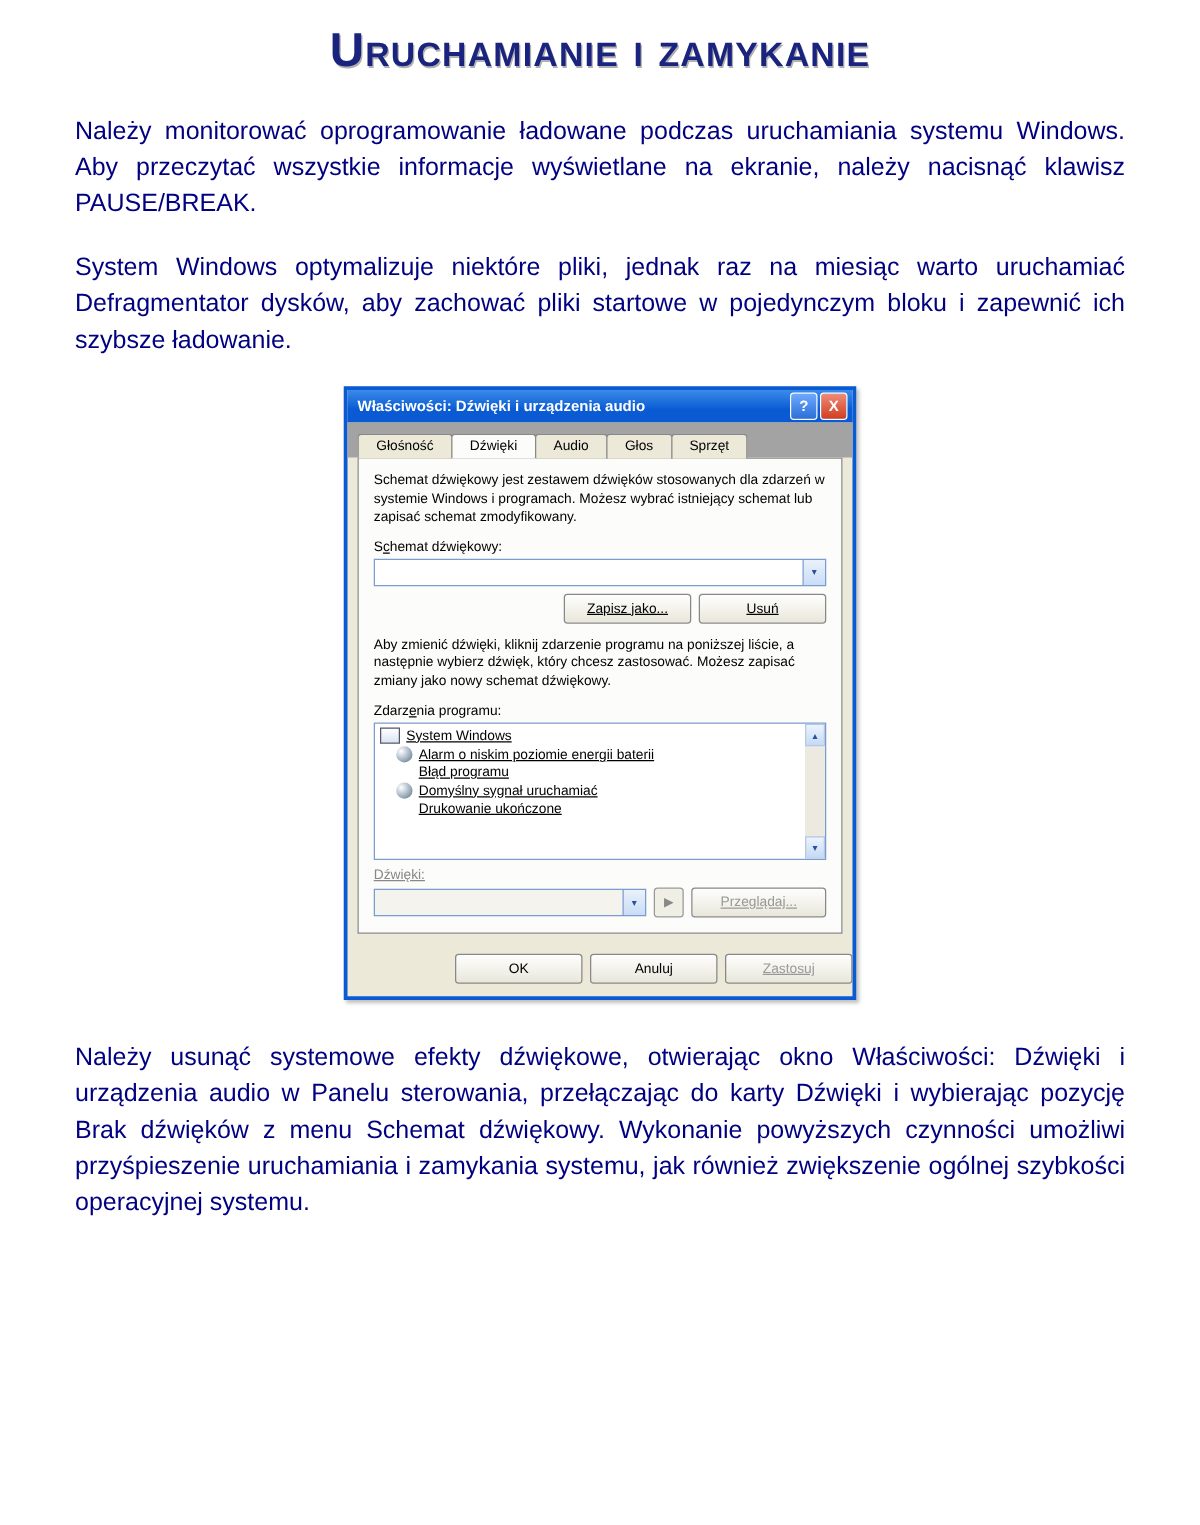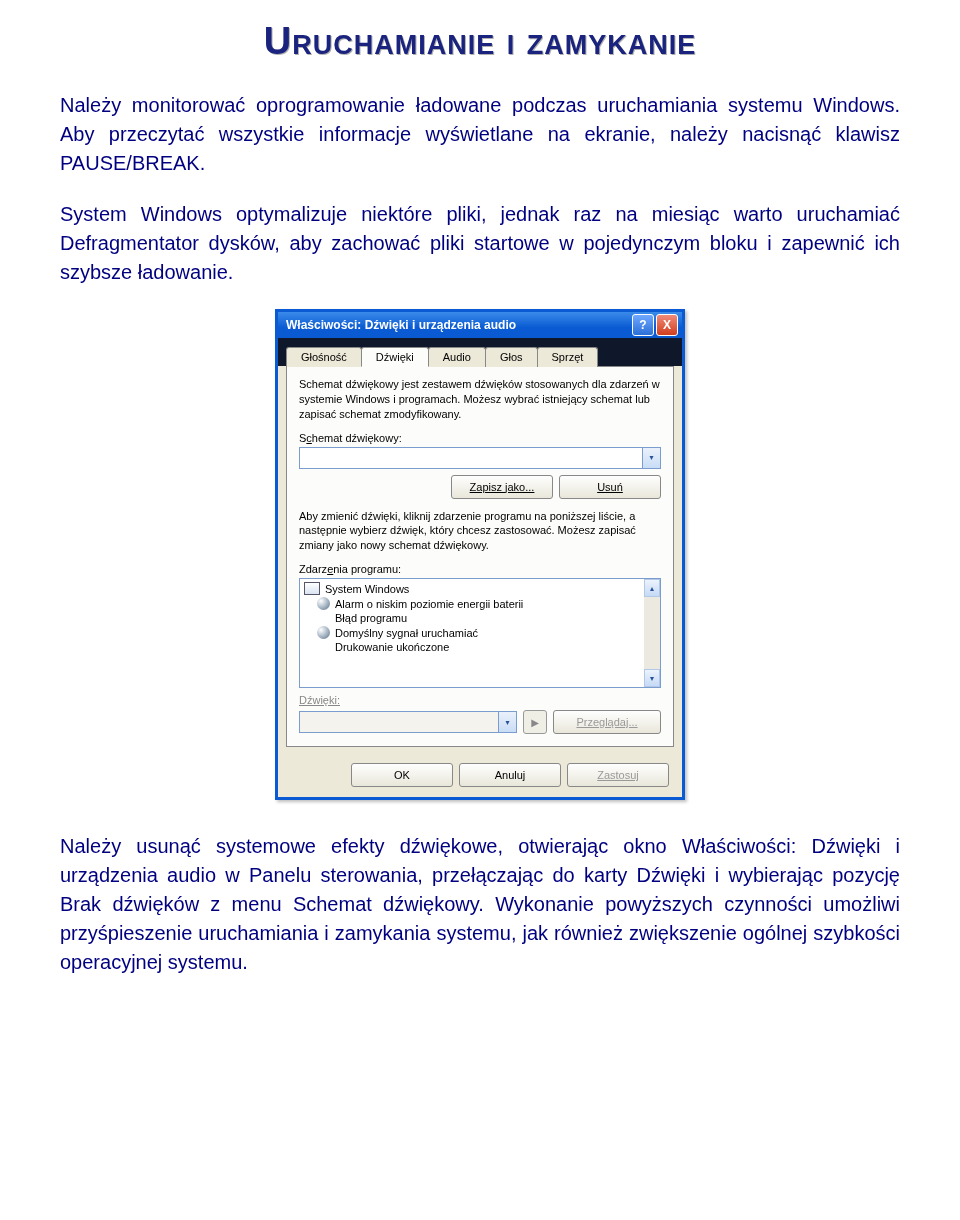--- a/index.html
+++ b/index.html
@@ -63,21 +63,21 @@
     display: flex; align-items: center; justify-content: center;
     font-weight: 700;
     font-family: Tahoma, sans-serif;
   }
   .help-btn { background: linear-gradient(#6fa8ff,#2b6fd8); color:#fff; font-size:12px;}
   .close-btn { background: linear-gradient(#f08b7a,#d13e1f); color:#fff; font-size:12px;}
   .tabstrip {
     display: flex;
     padding: 8px 8px 0 8px;
     gap: 0;
-    background: #0f172a;
+    background: #a3a3a3;
     border-bottom: none;
   }
   .tab {
     padding: 3px 14px 3px 14px;
     border: 1px solid #888;
     border-bottom: none;
     background: #ece9d8;
     margin-right: -1px;
     border-top-left-radius: 3px;
     border-top-right-radius: 3px;
@@ -129,21 +129,21 @@
   }
   .winbtn.disabled { color:#999; }
   .listbox {
     border: 1px solid #7a9ccf;
     background:#fff;
     height: 108px;
     overflow:hidden;
     position:relative;
   }
   .listbox-inner { padding: 2px 1px; }
-  .li-row { display:flex; align-items:center; padding:1px 3px; gap:5px; }
+  .li-row { display:flex; align-items:center; padding:1px 3px; gap:5px;text-decoration:underline; }
   .li-row.header { font-weight: 400; }
   .sp-icon {
     width:13px; height:13px;
     border-radius:50%;
     background: radial-gradient(circle at 4px 4px, #fff, #9ab 60%, #567);
     flex-shrink:0;
   }
   .win-icon {
     width:14px; height:11px;
     border:1px solid #556;
@@ -165,21 +165,21 @@
   .scroll .track { flex:1; }
   .soundrow { display:flex; gap:6px; align-items:center; margin-top:4px;}
   .play-btn {
     width:22px; height:22px;
     border:1px solid #999; background:#f0efe6; border-radius:3px;
     display:flex; align-items:center; justify-content:center;
     color:#888; font-size:10px;
   }
   .bottom-btns {
     display:flex; justify-content:flex-end; gap:6px;
-    padding: 8px 13px 10px 10px;
+    padding: 8px 0 10px 10px;
   }
   .u { text-decoration: underline; text-underline-offset: 1px; }
 </style>
 </head>
 <body>
 
 <div class="page">
   <h1 class="title">Uruchamianie i zamykanie</h1>
 
   <p class="bodytext">Należy monitorować oprogramowanie ładowane podczas uruchamiania systemu Windows. Aby przeczytać wszystkie informacje wyświetlane na ekranie, należy nacisnąć klawisz PAUSE/BREAK.</p>

